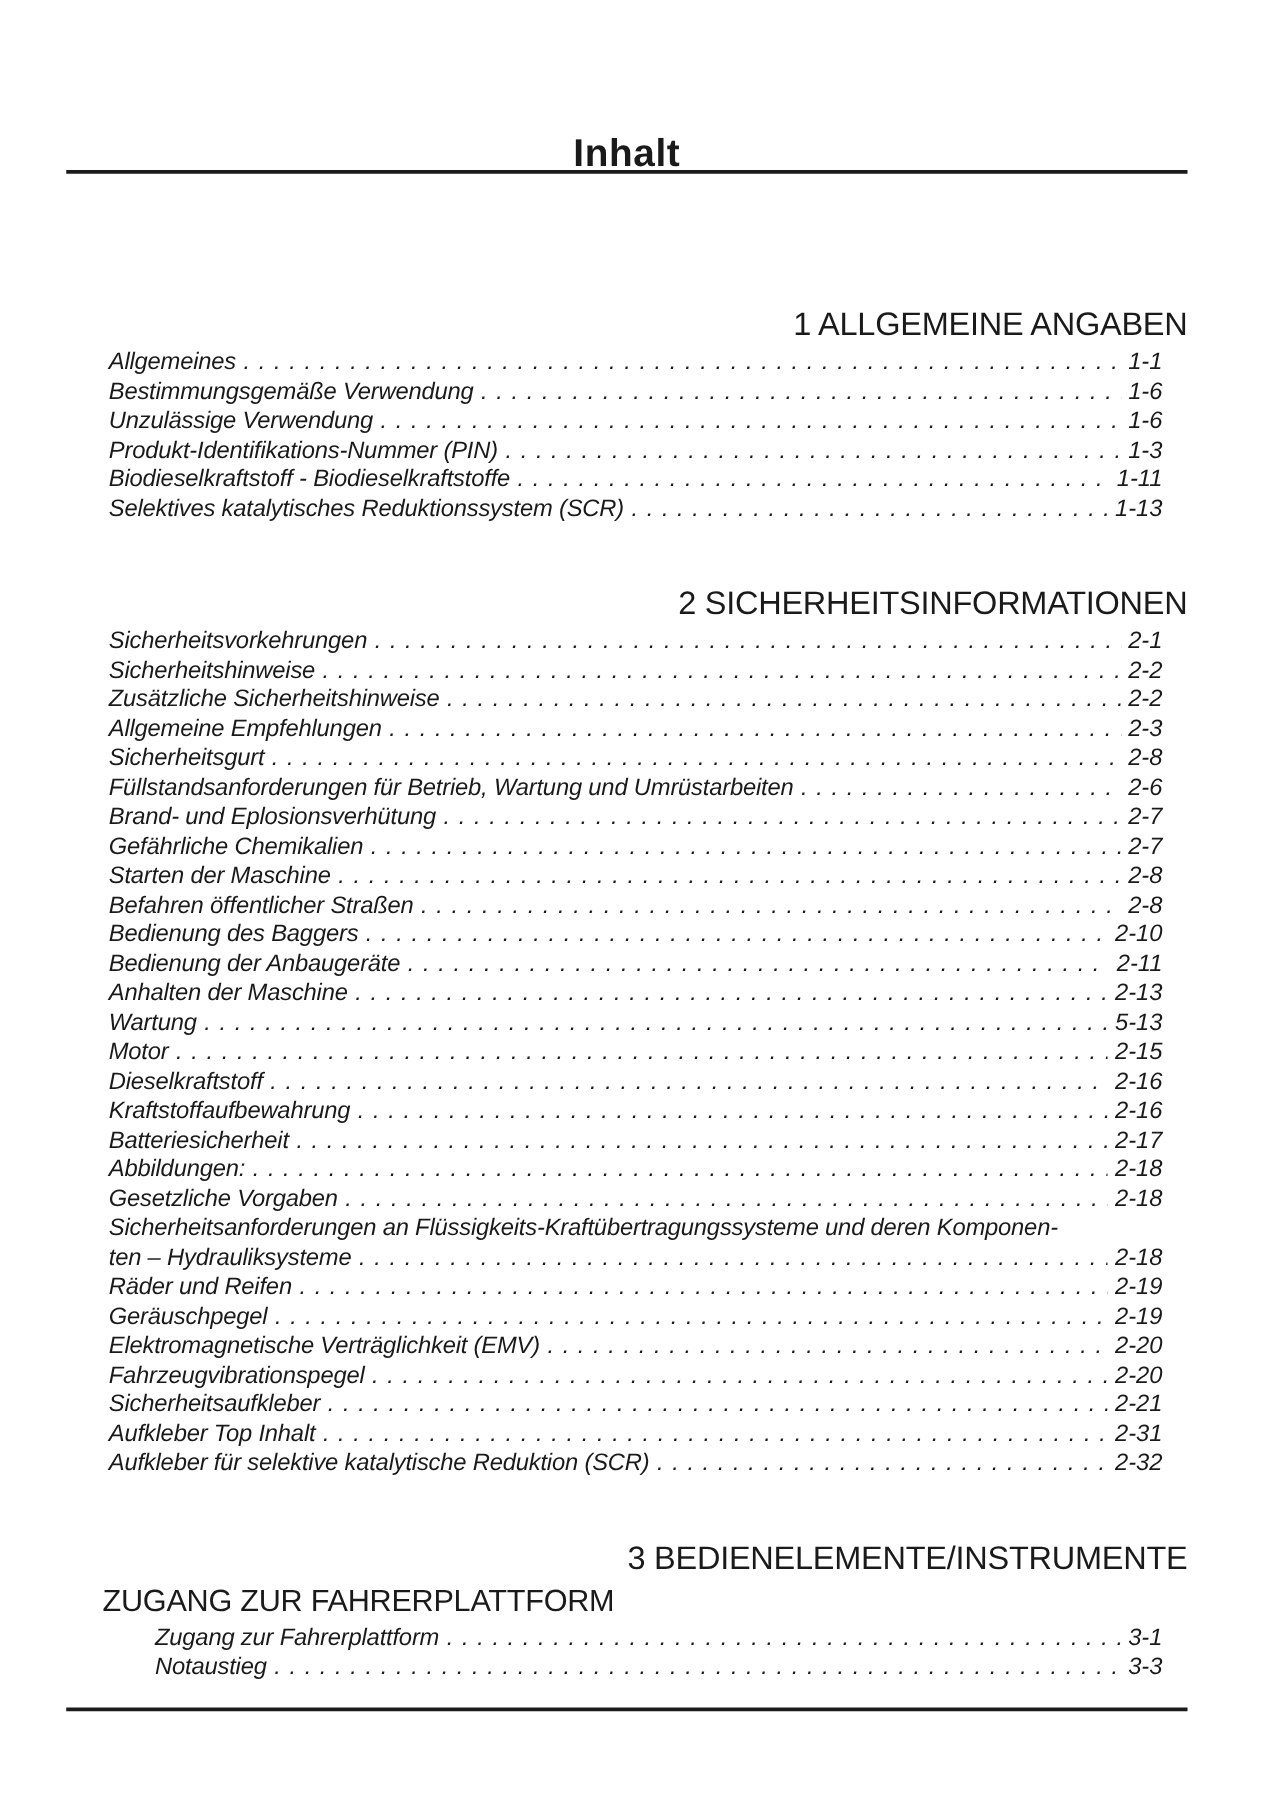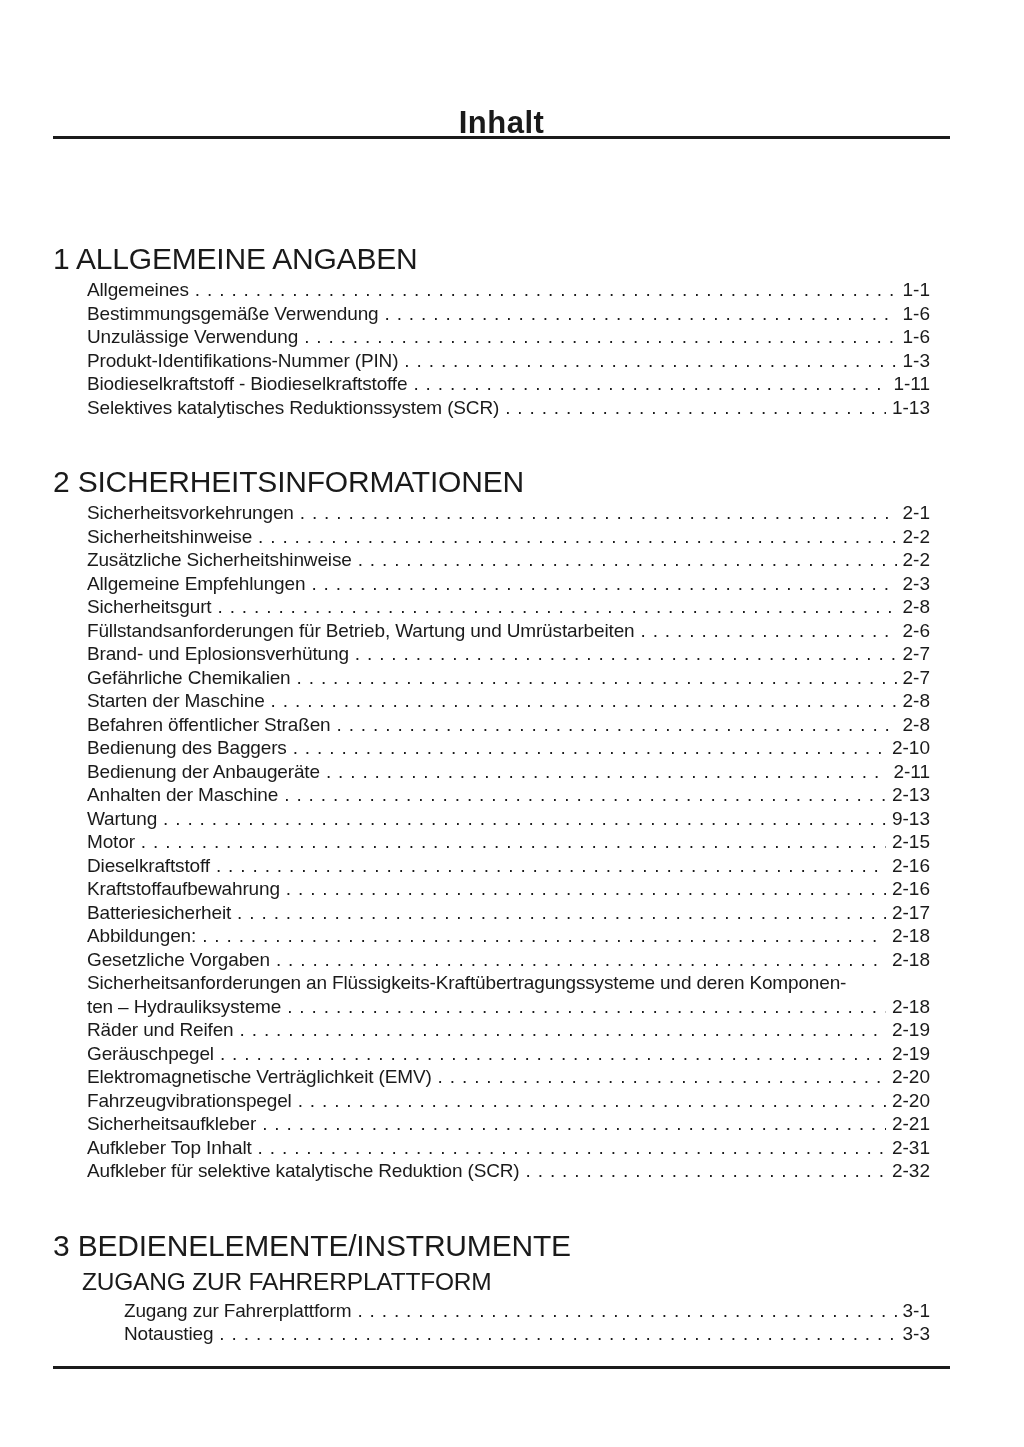--- a/index.html
+++ b/index.html
@@ -40,25 +40,26 @@
   .toc {
     position: absolute;
     left: 53px;
     top: 244px;
     width: 897px;
   }
   .toc-section + .toc-section { margin-top: 48px; }
 
   .section-heading {
     margin: 0 0 4px 0;
-    font-size: 30px;
+    font-size: 26px;
     line-height: 30px;
     font-weight: 400;
     letter-spacing: -0.2px;
     white-space: nowrap;
+    text-align: right;
   }
   .subsection-heading {
     margin: 6px 0 2px 29px;
     font-size: 24.5px;
     line-height: 30px;
     font-weight: 400;
     letter-spacing: -0.2px;
     white-space: nowrap;
   }
   .entries {
@@ -66,20 +67,21 @@
     padding-right: 20px;
   }
   .sub-entries {
     padding-left: 71px;
   }
   .toc-row {
     display: flex;
     align-items: center;
     line-height: 23.5px;
     font-size: 19px;
+    font-style: italic;
   }
   .toc-label {
     white-space: nowrap;
     letter-spacing: -0.15px;
   }
   .dot-leader {
     flex: 1 1 auto;
     min-width: 10px;
     overflow: hidden;
     white-space: nowrap;
@@ -199,21 +201,21 @@
             <span class="toc-page-num">2-11</span>
           </div>
           <div class="toc-row">
             <span class="toc-label">Anhalten der Maschine</span>
             <span class="dot-leader"></span>
             <span class="toc-page-num">2-13</span>
           </div>
           <div class="toc-row">
             <span class="toc-label">Wartung</span>
             <span class="dot-leader"></span>
-            <span class="toc-page-num">9-13</span>
+            <span class="toc-page-num">5-13</span>
           </div>
           <div class="toc-row">
             <span class="toc-label">Motor</span>
             <span class="dot-leader"></span>
             <span class="toc-page-num">2-15</span>
           </div>
           <div class="toc-row">
             <span class="toc-label">Dieselkraftstoff</span>
             <span class="dot-leader"></span>
             <span class="toc-page-num">2-16</span>

